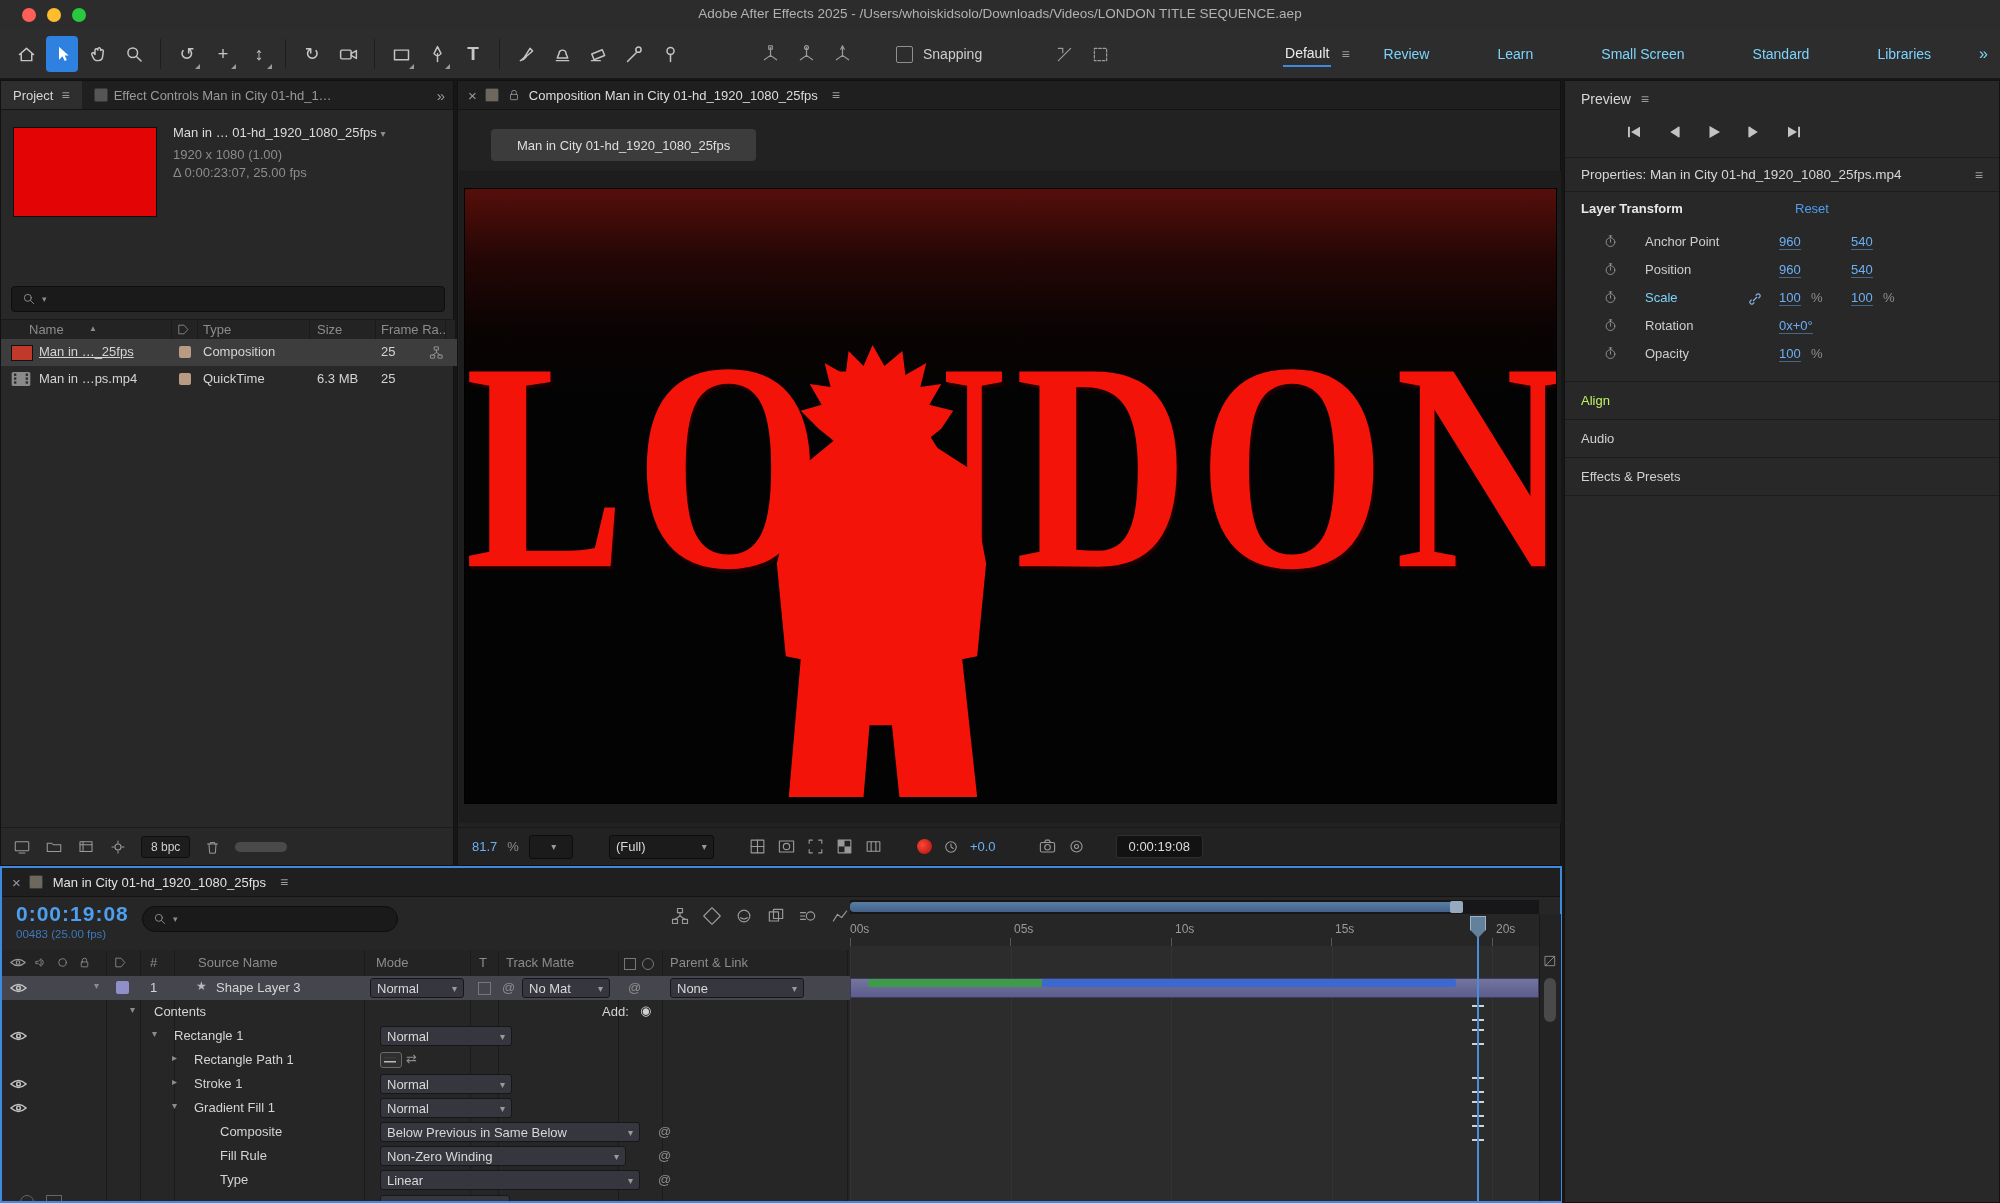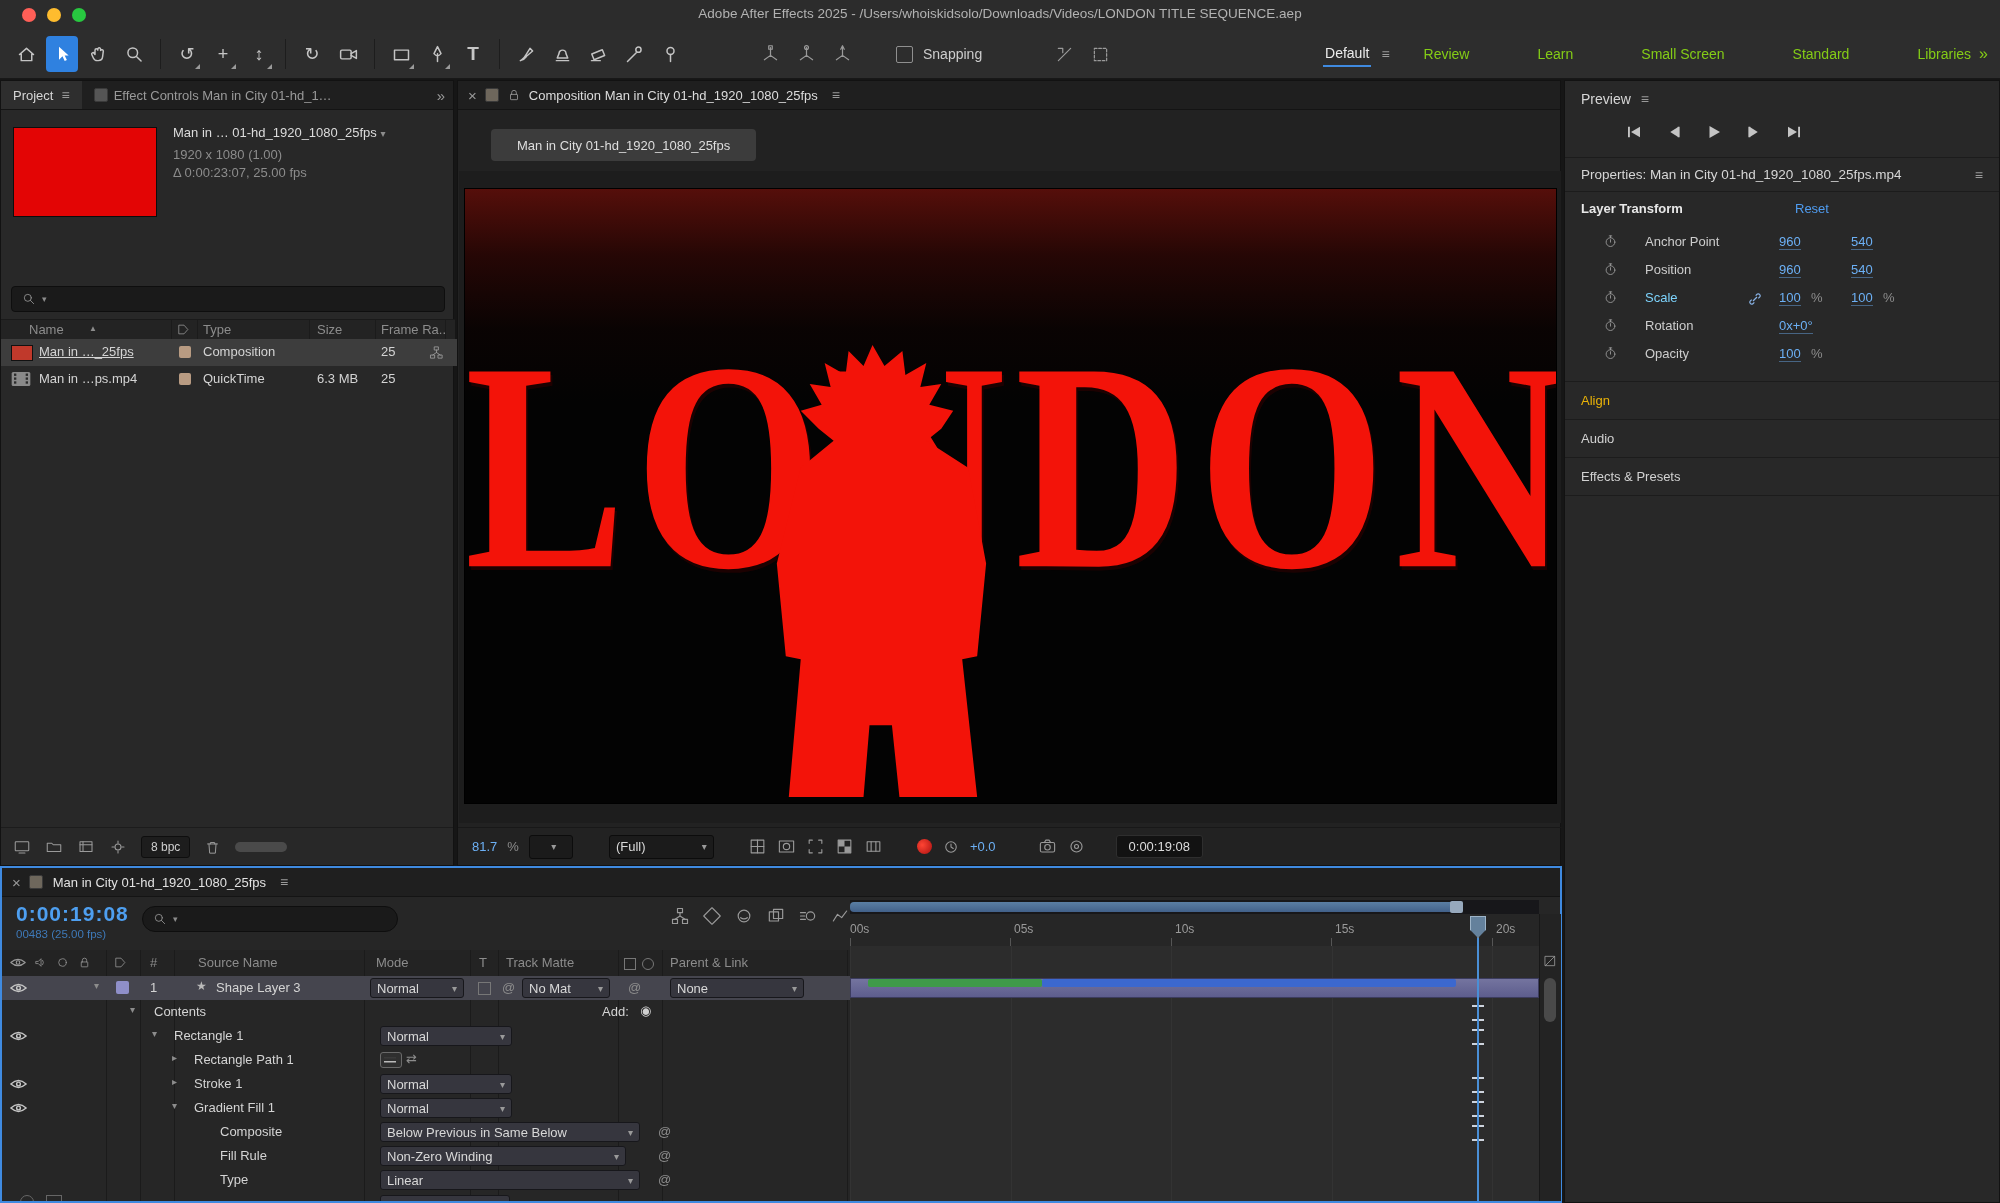--- a/index.html
+++ b/index.html
@@ -26,21 +26,21 @@
   .dd.dark{background:#1b1b1b;border-color:#0c0c0c;height:24px;border-radius:3px;}
   svg.st{fill:none;stroke:#c4c4c4;stroke-width:1.7;stroke-linecap:round;stroke-linejoin:round;}
   svg.st.dim2{stroke:#9a9a9a;stroke-width:1.4;}
   svg.fl{fill:#c4c4c4;stroke:none;}
   .ticon{width:32px;height:36px;display:flex;align-items:center;justify-content:center;position:relative;border-radius:4px;}
   .ticon svg{width:21px;height:21px;}
   .ticon .glyph{font-size:18px;color:#c6c6c6;}
   .ticon.active{background:#2f81e0;}
   .corner:after{content:"";position:absolute;right:3px;bottom:3px;border-left:5px solid transparent;border-bottom:5px solid #9a9a9a;}
   .sepv{width:1px;height:30px;background:#1d1d1d;margin:0 6px;}
-  .ws{color:#84cc16;font-size:14px;padding:4px 2px;}
+  .ws{color:#7dd3fc;font-size:14px;padding:4px 2px;}
   .ws.active{color:#ececec;border-bottom:2px solid #3f8ae0;}
   .traffic{width:14px;height:14px;border-radius:50%;position:absolute;top:8px;}
   .searchbox{position:absolute;background:#1a1a1a;border:1px solid #0e0e0e;border-radius:13px;
              display:flex;align-items:center;padding:0 10px;gap:6px;box-sizing:border-box;}
   .hline{position:absolute;height:1px;background:#1c1c1c;left:0;right:0;}
   .colline{position:absolute;width:1px;background:#1b1b1b;}
   .ibeam{position:absolute;width:12px;height:16px;border-top:2px solid #cdd3dc;border-bottom:2px solid #cdd3dc;
          background:linear-gradient(#cdd3dc,#cdd3dc) center/2px 100% no-repeat;box-sizing:border-box;}
   .rowtext{font-size:13px;color:#d4d4d4;white-space:nowrap;}
 </style>
@@ -176,21 +176,21 @@
           <rect x="5" y="5" width="14" height="14" stroke-dasharray="3 2"></rect>
         </svg>
       </div>
     <div style="flex:1;"></div>
     <div class="ws active">Default</div>
     <span class="menu-glyph" style="margin:0 28px 0 6px;">≡</span>
     <div class="ws" style="margin-right:60px;">Review</div>
     <div class="ws" style="margin-right:60px;">Learn</div>
     <div class="ws" style="margin-right:60px;">Small Screen</div>
     <div class="ws" style="margin-right:60px;">Standard</div>
-    <div class="ws" style="">Libraries</div>
+    <div class="ws" style="margin-right:40px;">Libraries</div>
     <div class="ws" style="font-size:16px;">»</div>
   </div>
 
   <div class="panel" style="left:0;top:80px;width:454px;height:786px;background:#282828;">
     <div class="tabstrip">
       <div class="tab">
         <span>Project</span>
         <span class="menu-glyph">≡</span>
       </div>
       <div class="tab inactive" style="gap:6px;">
@@ -461,21 +461,21 @@
       <svg class="st dim2" viewBox="0 0 24 24" style="position:absolute;left:38px;top:5px;width:15px;height:15px;">
           <circle cx="12" cy="13" r="7"></circle>
           <path d="M12 9 V13 M10 3 H14 M12 3 V6"></path>
         </svg>
       <span class="abs" style="left:80px;top:5px;color:#cdcdcd;">Opacity</span>
       <span class="abs bval ul" style="left:214px;top:5px;">100</span>
         <span class="abs dim" style="left:246px;top:5px;">%</span>
     </div>
 
     <div class="hline" style="top:300px;"></div>
-    <span class="abs" style="left:16px;top:312px;color:#eab308;">Align</span>
+    <span class="abs" style="left:16px;top:312px;color:#bef264;">Align</span>
     <div class="hline" style="top:338px;"></div>
     <span class="abs" style="left:16px;top:350px;color:#d2d2d2;">Audio</span>
     <div class="hline" style="top:376px;"></div>
     <span class="abs" style="left:16px;top:388px;color:#d2d2d2;">Effects &amp; Presets</span>
     <div class="hline" style="top:414px;"></div>
   </div>
 
   <div class="panel" style="left:0;top:866px;width:1562px;height:337px;background:#262626;border:2px solid #3f8ae0;">
 
     <div class="tabstrip" style="height:28px;">

